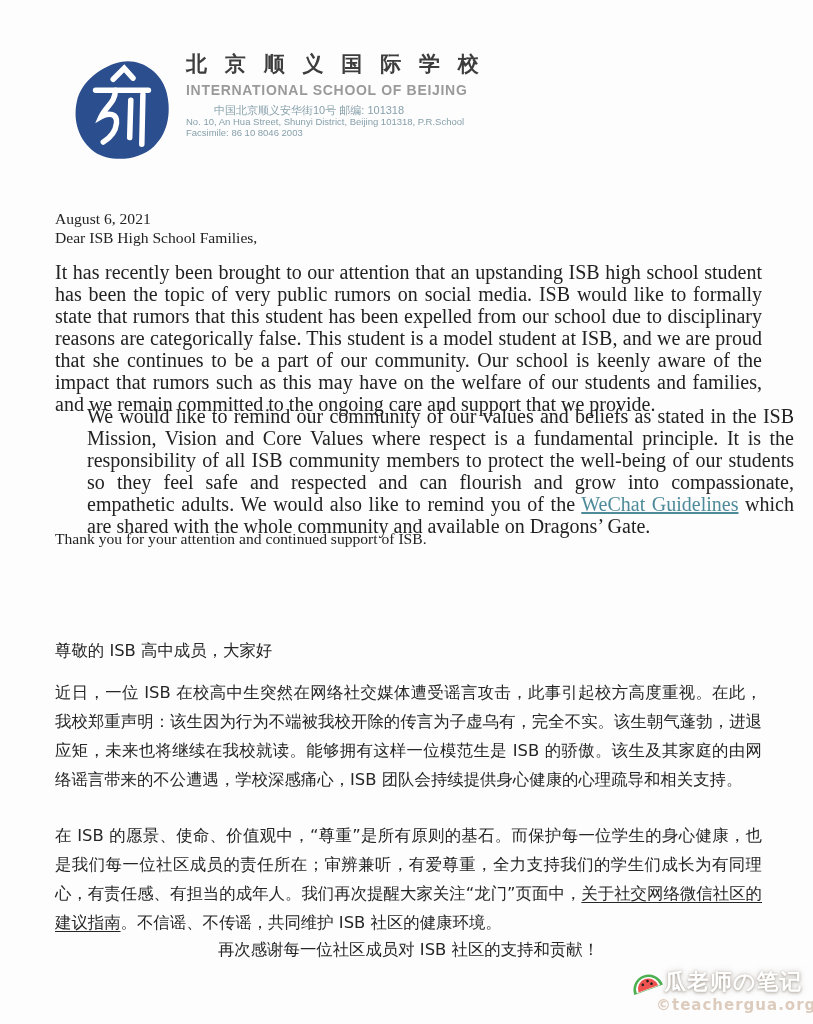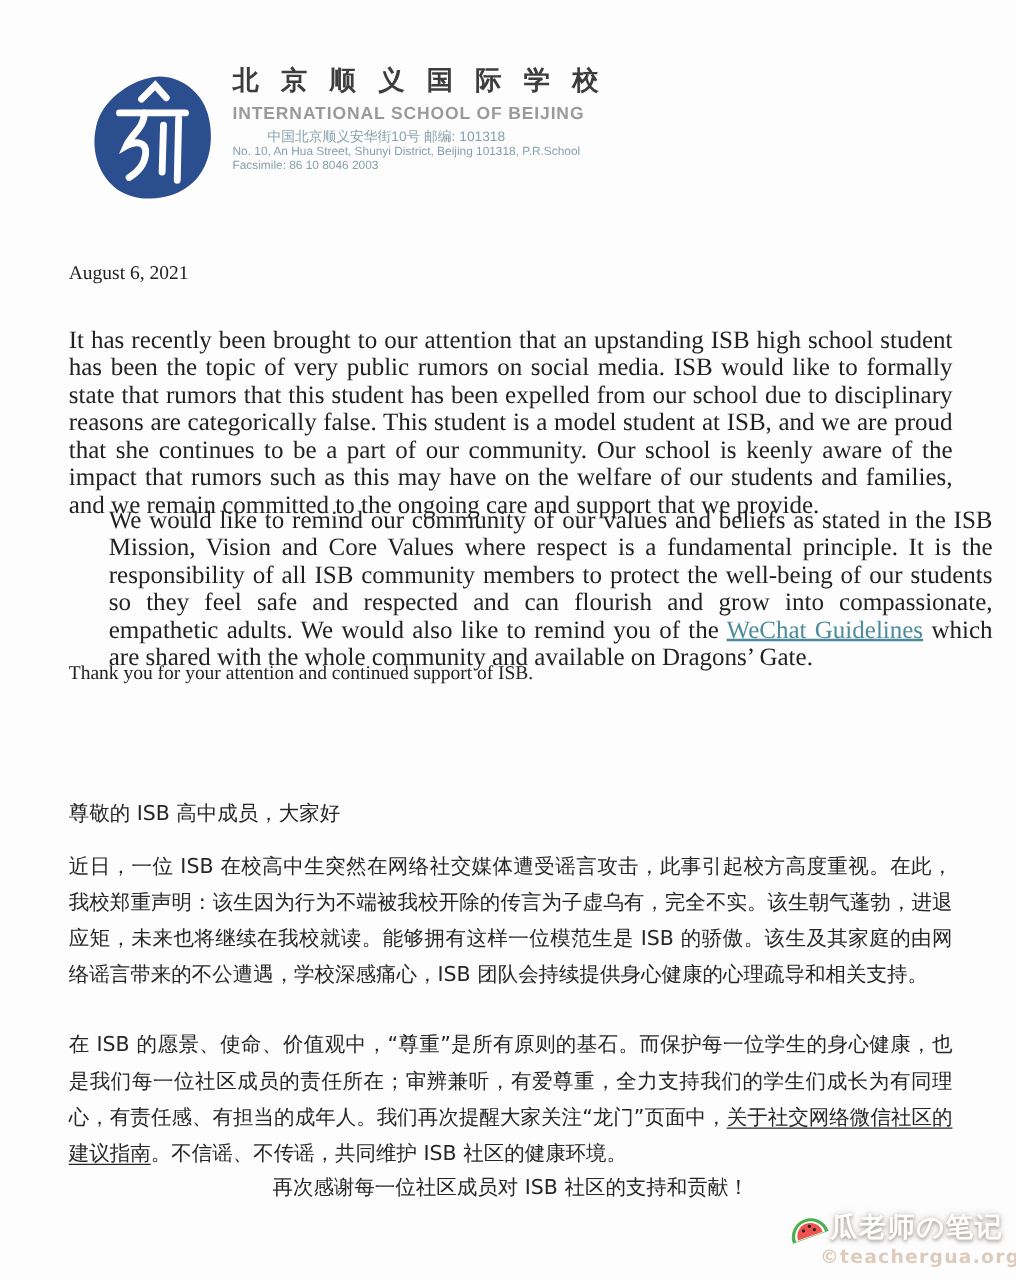--- a/index.html
+++ b/index.html
@@ -73,20 +73,21 @@
 
   <div class="head-text">
     <div class="title-cn">北 京 顺 义 国 际 学 校</div>
     <div class="title-en">INTERNATIONAL SCHOOL OF BEIJING</div>
     <div class="addr">中国北京顺义安华街10号  邮编: 101318</div>
     <div class="addr2">No. 10, An Hua Street, Shunyi District, Beijing 101318, P.R.School</div>
     <div class="addr4">Facsimile: 86 10 8046 2003</div>
   </div>
 
   <div class="block en-line date">August 6, 2021</div>
+  <div class="block en-line salutation">Dear ISB High School Families,</div>
 
   <div class="block en p1">It has recently been brought to our attention that an upstanding ISB high school student has been the topic of very public rumors on social media.  ISB would like to formally state that rumors that this student has been expelled from our school due to disciplinary reasons are categorically false.  This student is a model student at ISB, and we are proud that she continues to be a part of our community. Our school is keenly aware of the impact that rumors such as this may have on the welfare of our students and families, and we remain committed to the ongoing care and support that we provide.</div>
 
   <div class="block en p2"><span>We would like to remind our community of our values and beliefs as stated in the ISB Mission, Vision and Core Values where respect is a fundamental principle. It is the responsibility of all ISB community members to protect the well-being of our students so they feel safe and respected and can flourish and grow into compassionate, empathetic adults. We would also like to remind you of the </span><a class="link">WeChat Guidelines</a><span> which are shared with the whole community and available on Dragons’ Gate.</span></div>
 
   <div class="block en-line closing">Thank you for your attention and continued support of ISB.</div>
 
   <div class="block cn cnp1">近日，一位 ISB 在校高中生突然在网络社交媒体遭受谣言攻击，此事引起校方高度重视。在此，我校郑重声明：该生因为行为不端被我校开除的传言为子虚乌有，完全不实。该生朝气蓬勃，进退应矩，未来也将继续在我校就读。能够拥有这样一位模范生是 ISB 的骄傲。该生及其家庭的由网络谣言带来的不公遭遇，学校深感痛心，ISB 团队会持续提供身心健康的心理疏导和相关支持。</div>
 
   <div class="block cn-line cn-salutation">尊敬的 ISB 高中成员，大家好</div>

